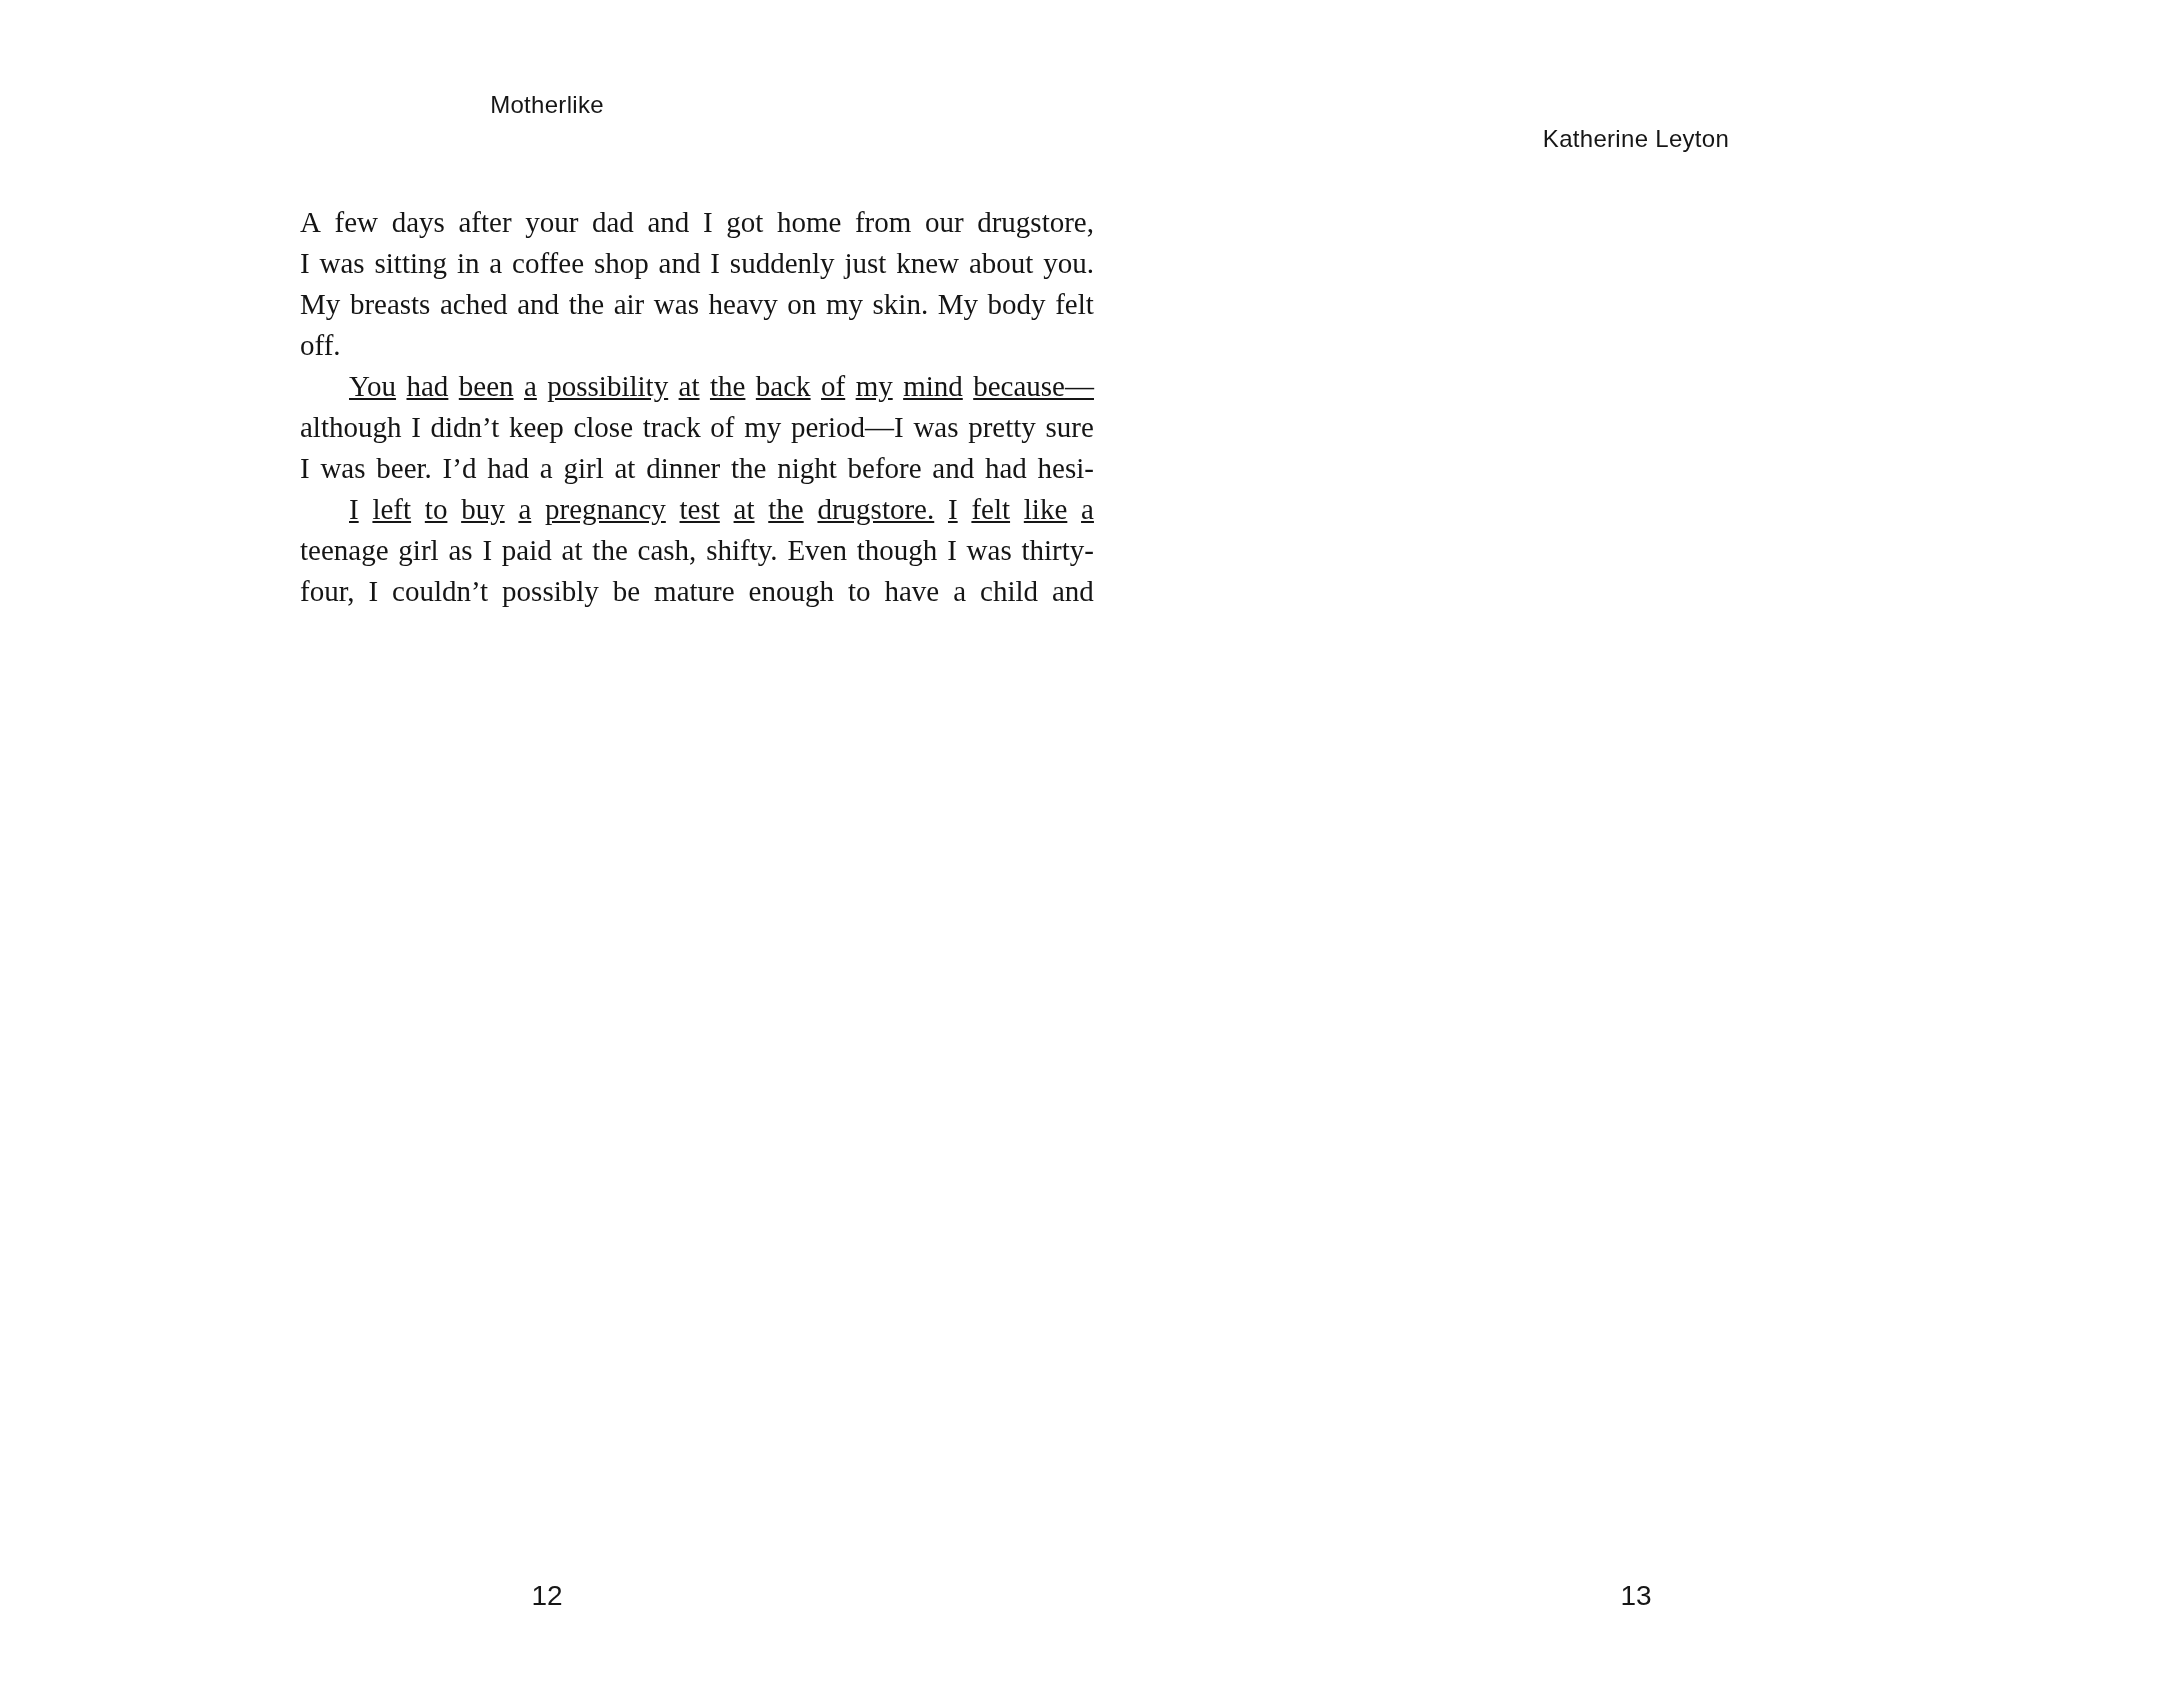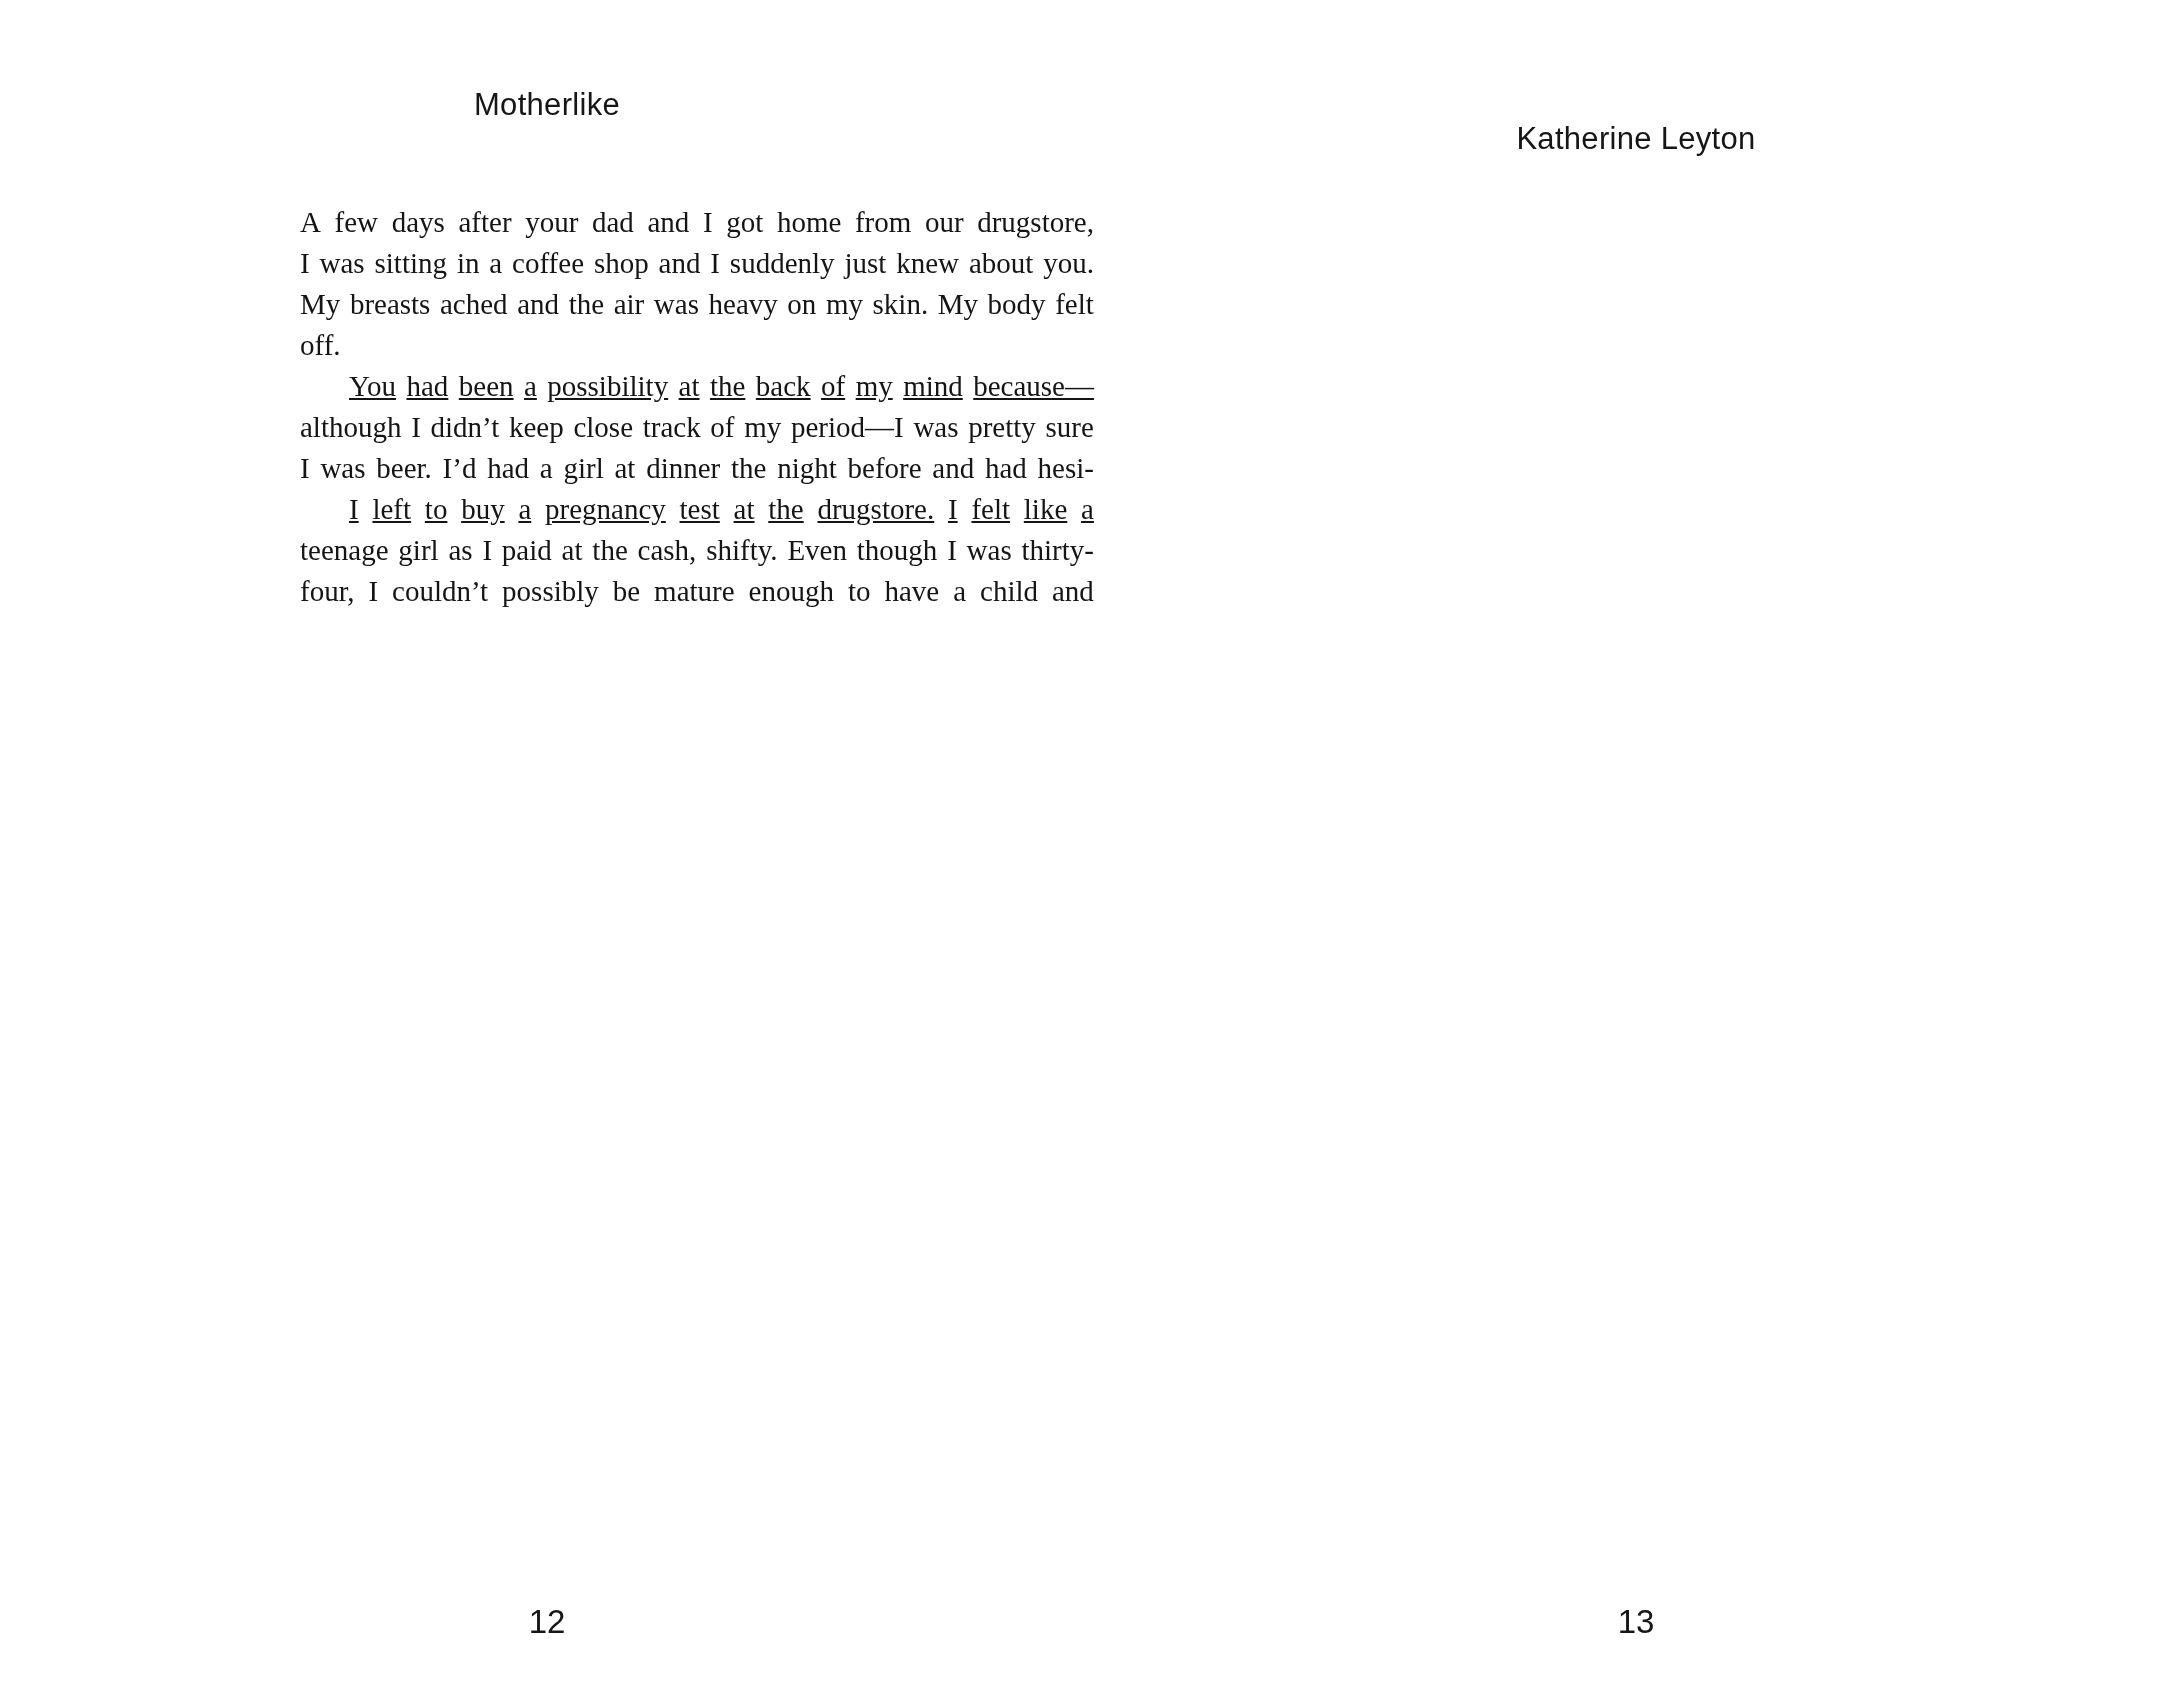--- a/index.html
+++ b/index.html
@@ -11,21 +11,21 @@
     font-family: "Liberation Serif", serif;
   }
   .page-col { position: absolute; width: 794px; }
   #col-left  { left: 150px; }
   #col-right { left: 1239px; }
 
   .running-header {
     position: absolute; top: 91px; width: 794px;
     text-align: center;
     font-family: "Liberation Sans", sans-serif;
-    font-size: 31px; line-height: 27px;
+    font-size: 24px; line-height: 27px;
     color: #161616;
     letter-spacing: 0.3px;
   }
   #header-left  { left: 150px; }
   #header-right { left: 1239px; margin-top: 34px; }
 
   .text-block {
     position: absolute; top: 202px; width: 794px;
     font-family: "Liberation Serif", serif;
     font-size: 29px; line-height: 41px;
@@ -44,23 +44,22 @@
   .line.last {
     display: block;
     text-align: left;
   }
   .w { white-space: pre; }
 
   .folio {
     position: absolute; top: 1583px; width: 794px;
     text-align: center;
     font-family: "Liberation Sans", sans-serif;
-    font-size: 33px; line-height: 26.5px;
+    font-size: 28px; line-height: 26.5px;
     color: #161616;
-    margin-top: 26px;
   }
   #folio-left  { left: 150px; }
   #folio-right { left: 1239px; }
 </style>
 </head>
 <body>
 
 <div>
 
   <div class="running-header" id="header-left">Motherlike</div>

